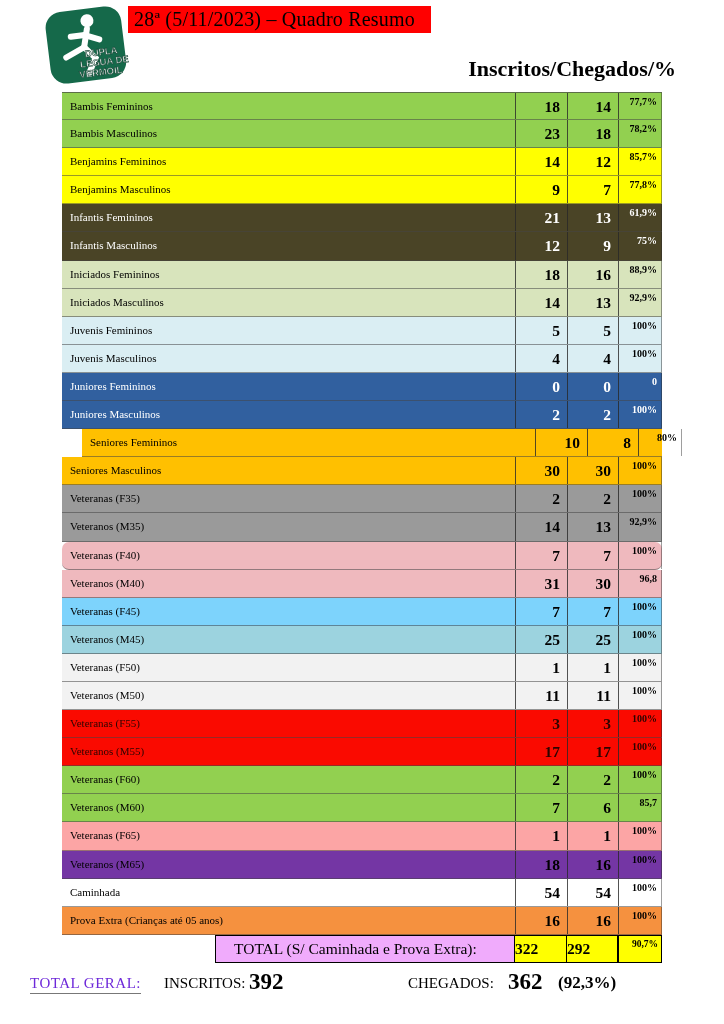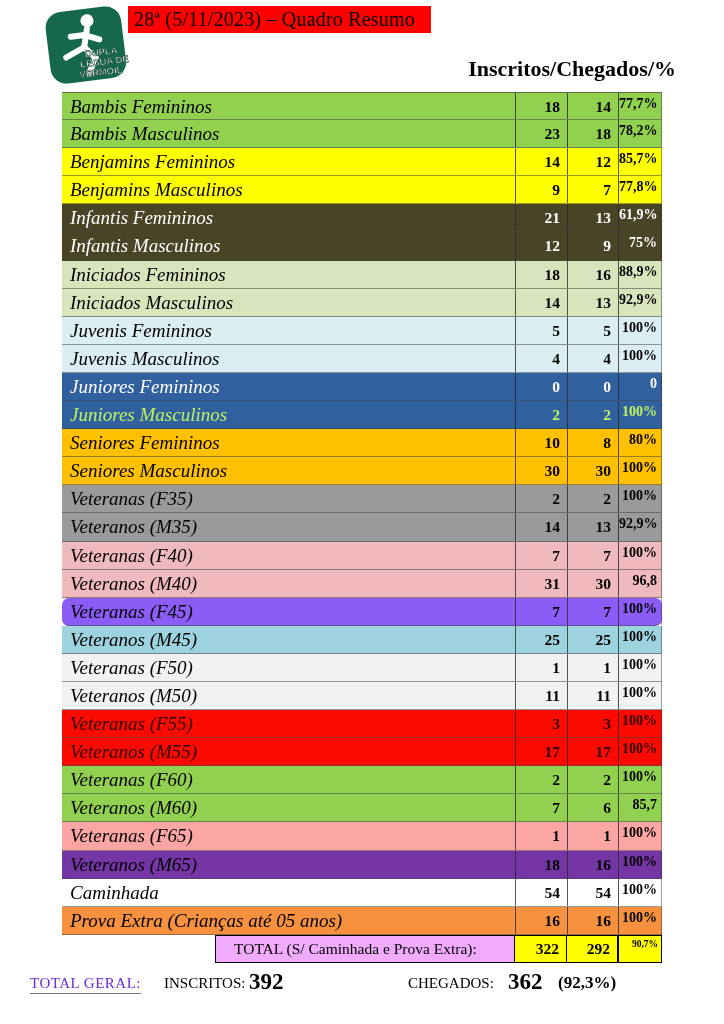--- a/index.html
+++ b/index.html
@@ -23,41 +23,41 @@
   
   .rtable {
     position:absolute; left:62px; top:92px; width:600px;
   }
   .trow {
     display:grid; grid-template-columns:453px 52px 51px 44px;
     height:28.1px; border-bottom:1px solid rgba(70,70,70,.55);
   }
   .trow:first-child { border-top:1px solid rgba(70,70,70,.7); }
   .cell { overflow:hidden; white-space:nowrap; }
-  .c-label { padding-left:8px; font-size:19px; line-height:27px;font-style:italic; }
+  .c-label { padding-left:8px; font-size:11px; line-height:27px; }
   .c-inscritos, .c-chegados {
     font-weight:bold; font-size:15.5px; line-height:27px; text-align:right;
     padding-right:7px; border-left:1px solid rgba(40,40,40,.8);
   }
   .c-pct {
-    font-weight:bold; font-size:14px; line-height:1; text-align:right;
+    font-weight:bold; font-size:10px; line-height:1; text-align:right;
     padding:4px 4px 0 0; border-left:1px solid rgba(40,40,40,.8);
     border-right:1px solid rgba(40,40,40,.45);
   }
   
   .total-row {
     display:grid; grid-template-columns:153px 300px 52px 51px 44px;
     height:28.5px; background:#fff;
   }
   .total-label {
     border:1.5px solid #000; font-size:15.5px; line-height:25px;
     padding-left:18px; background:#f0abfc;
   }
   .total-num {
-    font-weight:bold; font-size:15.5px; line-height:25px; text-align:right;
+    font-weight:bold; font-size:15.5px; line-height:25px; 
     padding-right:7px; border:1.5px solid #000; border-left:none;
   }
   .total-pct {
     font-weight:bold; font-size:9.5px; line-height:1; text-align:right;
     padding:4px 3px 0 0; border:1.5px solid #000; border-left:1px solid #000;
   }
   
   .footer { position:absolute; left:0; top:971px; width:724px; height:30px; font-size:15px; }
   .fg-total {
     position:absolute; left:30px; top:4px; letter-spacing:.5px; color:#6d28d9;
@@ -164,27 +164,27 @@
           <div class="cell c-inscritos">4</div>
           <div class="cell c-chegados">4</div>
           <div class="cell c-pct">100%</div>
         </div>
         <div class="trow" style="background: rgb(49, 96, 159); color: rgb(255, 255, 255);">
           <div class="cell c-label">Juniores Femininos</div>
           <div class="cell c-inscritos">0</div>
           <div class="cell c-chegados">0</div>
           <div class="cell c-pct">0</div>
         </div>
-        <div class="trow" style="background: rgb(49, 96, 159); color: #bef264;">
+        <div class="trow" style="background: rgb(49, 96, 159); color: #ffffff;">
           <div class="cell c-label">Juniores Masculinos</div>
           <div class="cell c-inscritos">2</div>
           <div class="cell c-chegados">2</div>
           <div class="cell c-pct">100%</div>
         </div>
-        <div class="trow" style="background: rgb(255, 192, 0); color: rgb(0, 0, 0);">
+        <div class="trow" style="background: rgb(255, 192, 0); color: rgb(0, 0, 0); margin-left: 20px;">
           <div class="cell c-label">Seniores Femininos</div>
           <div class="cell c-inscritos">10</div>
           <div class="cell c-chegados">8</div>
           <div class="cell c-pct">80%</div>
         </div>
         <div class="trow" style="background: rgb(255, 192, 0); color: rgb(0, 0, 0);">
           <div class="cell c-label">Seniores Masculinos</div>
           <div class="cell c-inscritos">30</div>
           <div class="cell c-chegados">30</div>
           <div class="cell c-pct">100%</div>
@@ -194,33 +194,33 @@
           <div class="cell c-inscritos">2</div>
           <div class="cell c-chegados">2</div>
           <div class="cell c-pct">100%</div>
         </div>
         <div class="trow" style="background: rgb(154, 154, 154); color: rgb(0, 0, 0);">
           <div class="cell c-label">Veteranos (M35)</div>
           <div class="cell c-inscritos">14</div>
           <div class="cell c-chegados">13</div>
           <div class="cell c-pct">92,9%</div>
         </div>
-        <div class="trow" style="background: rgb(239, 185, 190); color: rgb(0, 0, 0);">
+        <div class="trow" style="background: rgb(239, 185, 190); color: rgb(0, 0, 0); border-radius: 7px;">
           <div class="cell c-label">Veteranas (F40)</div>
           <div class="cell c-inscritos">7</div>
           <div class="cell c-chegados">7</div>
           <div class="cell c-pct">100%</div>
         </div>
         <div class="trow" style="background: rgb(239, 185, 190); color: rgb(0, 0, 0);">
           <div class="cell c-label">Veteranos (M40)</div>
           <div class="cell c-inscritos">31</div>
           <div class="cell c-chegados">30</div>
           <div class="cell c-pct">96,8</div>
         </div>
-        <div class="trow" style="background: #8b5cf6; color: rgb(0, 0, 0); border-radius: 7px;">
+        <div class="trow" style="background: #7dd3fc; color: rgb(0, 0, 0);">
           <div class="cell c-label">Veteranas (F45)</div>
           <div class="cell c-inscritos">7</div>
           <div class="cell c-chegados">7</div>
           <div class="cell c-pct">100%</div>
         </div>
         <div class="trow" style="background: rgb(156, 211, 223); color: rgb(0, 0, 0);">
           <div class="cell c-label">Veteranos (M45)</div>
           <div class="cell c-inscritos">25</div>
           <div class="cell c-chegados">25</div>
           <div class="cell c-pct">100%</div>

